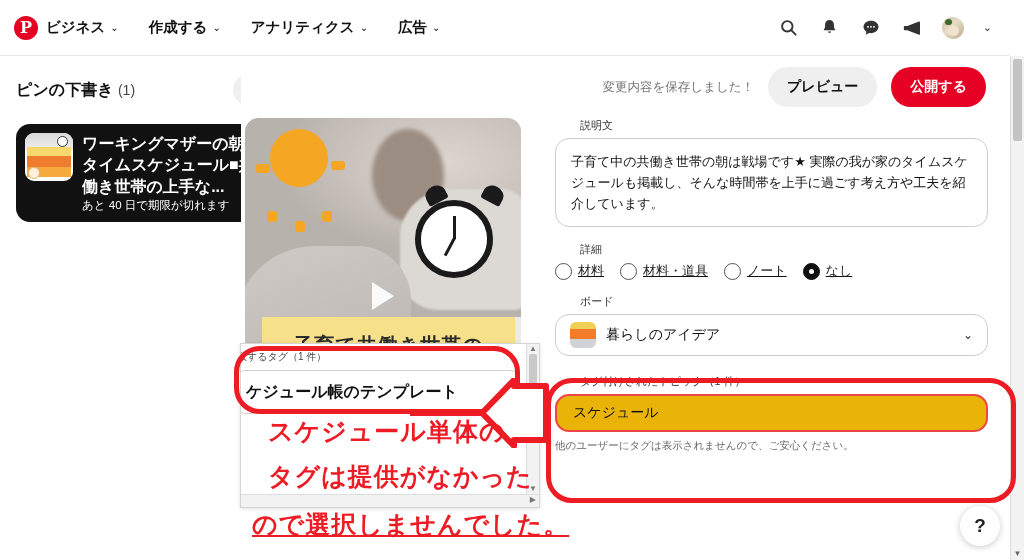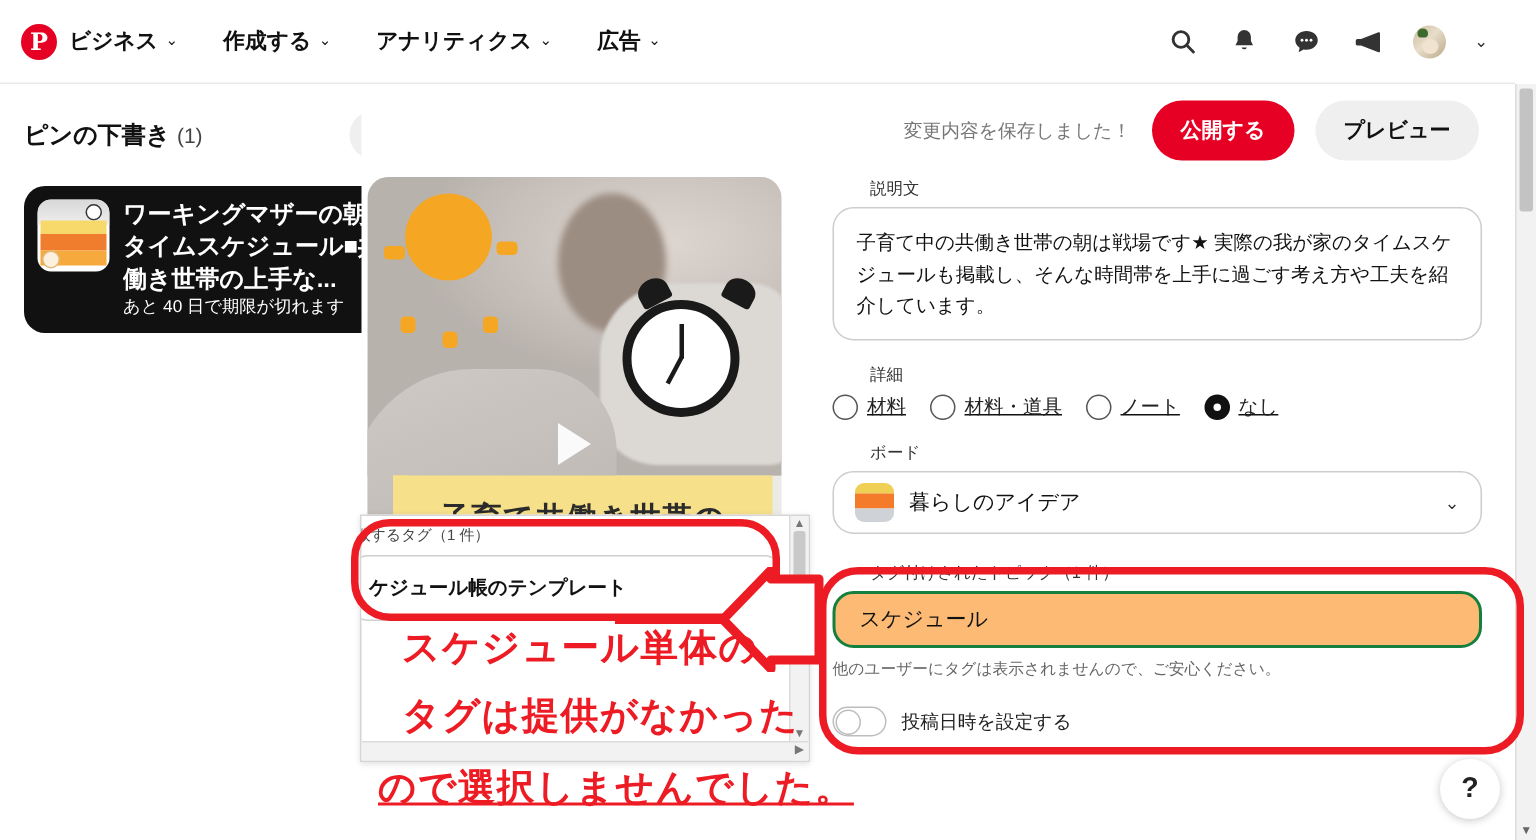--- a/index.html
+++ b/index.html
@@ -187,23 +187,23 @@
   }
   .bt-t { position: absolute; left:0; right:0; top:0; height: 7px; background: #f0cf55; }
   .bt-m { position: absolute; left:0; right:0; top:7px; height: 10px; background: #f47b29; }
   .bt-b { position: absolute; left:0; right:0; top:17px; bottom:0; background: #cfd3d8; }
   .board-name { font-size: 14px; color: #111; flex: 1; }
   .chev-dn { font-size: 12px; color: #333; }
 
   
   .tags-sec { margin-top: 18px; }
   .tags-input {
-    border: 2px solid #15803d; border-radius: 14px; height: 38px;
+    border: 2px solid #ef4444; border-radius: 14px; height: 38px;
     display: flex; align-items: center; padding: 0 16px;
-    font-size: 14px; color: #111; background: #fdba74;
+    font-size: 14px; color: #111; background: #eab308;
   }
   .tags-hint { font-size: 10.5px; color: #666; margin-top: 7px; }
   .tag-chip {
     display: inline-flex; align-items: center; gap: 12px; margin-top: 12px;
     background: #111; color: #fff; border-radius: 18px;
     padding: 8px 16px; font-size: 12.5px; font-weight: bold; cursor: pointer;
   }
   .chip-x { font-size: 13px; font-weight: normal; }
 
   .schedule-row { display: flex; align-items: center; gap: 10px; margin-top: 18px; }
@@ -236,21 +236,21 @@
     background: #fff; border: 1px solid #d5d5d5; overflow: hidden;
     box-shadow: 0 1px 4px rgba(0,0,0,.12);
   }
   .popup-inner { padding: 6px 0 0 0; position: relative; height: 100%; }
   .pp-label { font-size: 10px; color: #444; padding-left: 0px; margin-left: -4px; }
   .pp-field {
     margin-top: 6px; margin-left: -6px; border: 1px solid #cfcfcf;
     border-radius: 10px; height: 44px; display: flex; align-items: center;
     padding-left: 10px; width: 285px; background: #fff;
   }
-  .pp-field span { font-size: 13px; font-weight: bold; color: #111; white-space: nowrap; }
+  .pp-field span { font-size: 16px; font-weight: bold; color: #111; white-space: nowrap; }
   .pp-scroll {
     position: absolute; right: 0; top: 0; width: 13px; height: 100%;
     background: #f2f2f2; border-left: 1px solid #dcdcdc;
   }
   .pp-scroll .thumb { position: absolute; left: 2px; right: 2px; top: 10px; height: 46px;
     background: #c9c9c9; border-radius: 2px; }
   .pp-scroll .arr { position: absolute; left: 0; right: 0; text-align: center; font-size: 8px; color: #777; }
   .pp-scroll .arr.up { top: 0; }
   .pp-scroll .arr.dn { bottom: 14px; }
   .pp-hscroll { position: absolute; left: 0; right: 0; bottom: 0; height: 13px;
@@ -362,22 +362,22 @@
         <div class="draft-title">ワーキングマザーの朝タイムスケジュール■共働き世帯の上手な...</div>
         <div class="draft-sub">あと 40 日で期限が切れます</div>
       </div>
     </div>
   </div>
 
   <div class="main">
 
     <div class="actionbar">
       <div class="saved-msg">変更内容を保存しました！</div>
+      <button class="btn btn-preview">プレビュー</button>
       <button class="btn btn-publish">公開する</button>
-      <button class="btn btn-preview">プレビュー</button>
     </div>
 
     <div class="editor-row">
 
       <div class="pin-col">
         <div class="pin-preview">
           <div class="pp-photo"></div>
           <div class="pp-head"></div>
           <div class="pp-body"></div>
           <div class="pp-pillow"></div>
@@ -446,24 +446,20 @@
             <div class="chev-dn">⌄</div>
           </div>
         </div>
 
         <div class="tags-sec">
           <div class="fld-label">タグ付けされたトピック（1 件）</div>
           <div class="tags-input">スケジュール</div>
           <div class="tags-hint">他のユーザーにタグは表示されませんので、ご安心ください。</div>
         </div>
 
-        <div class="schedule-row">
-          <div class="toggle"></div>
-          <div class="sched-lbl">投稿日時を設定する</div>
-        </div>
 
       </div>
     </div>
   </div>
 
   <div class="rscroll">
     <div class="thumb"></div>
     <div class="arr dn">▼</div>
   </div>
 

